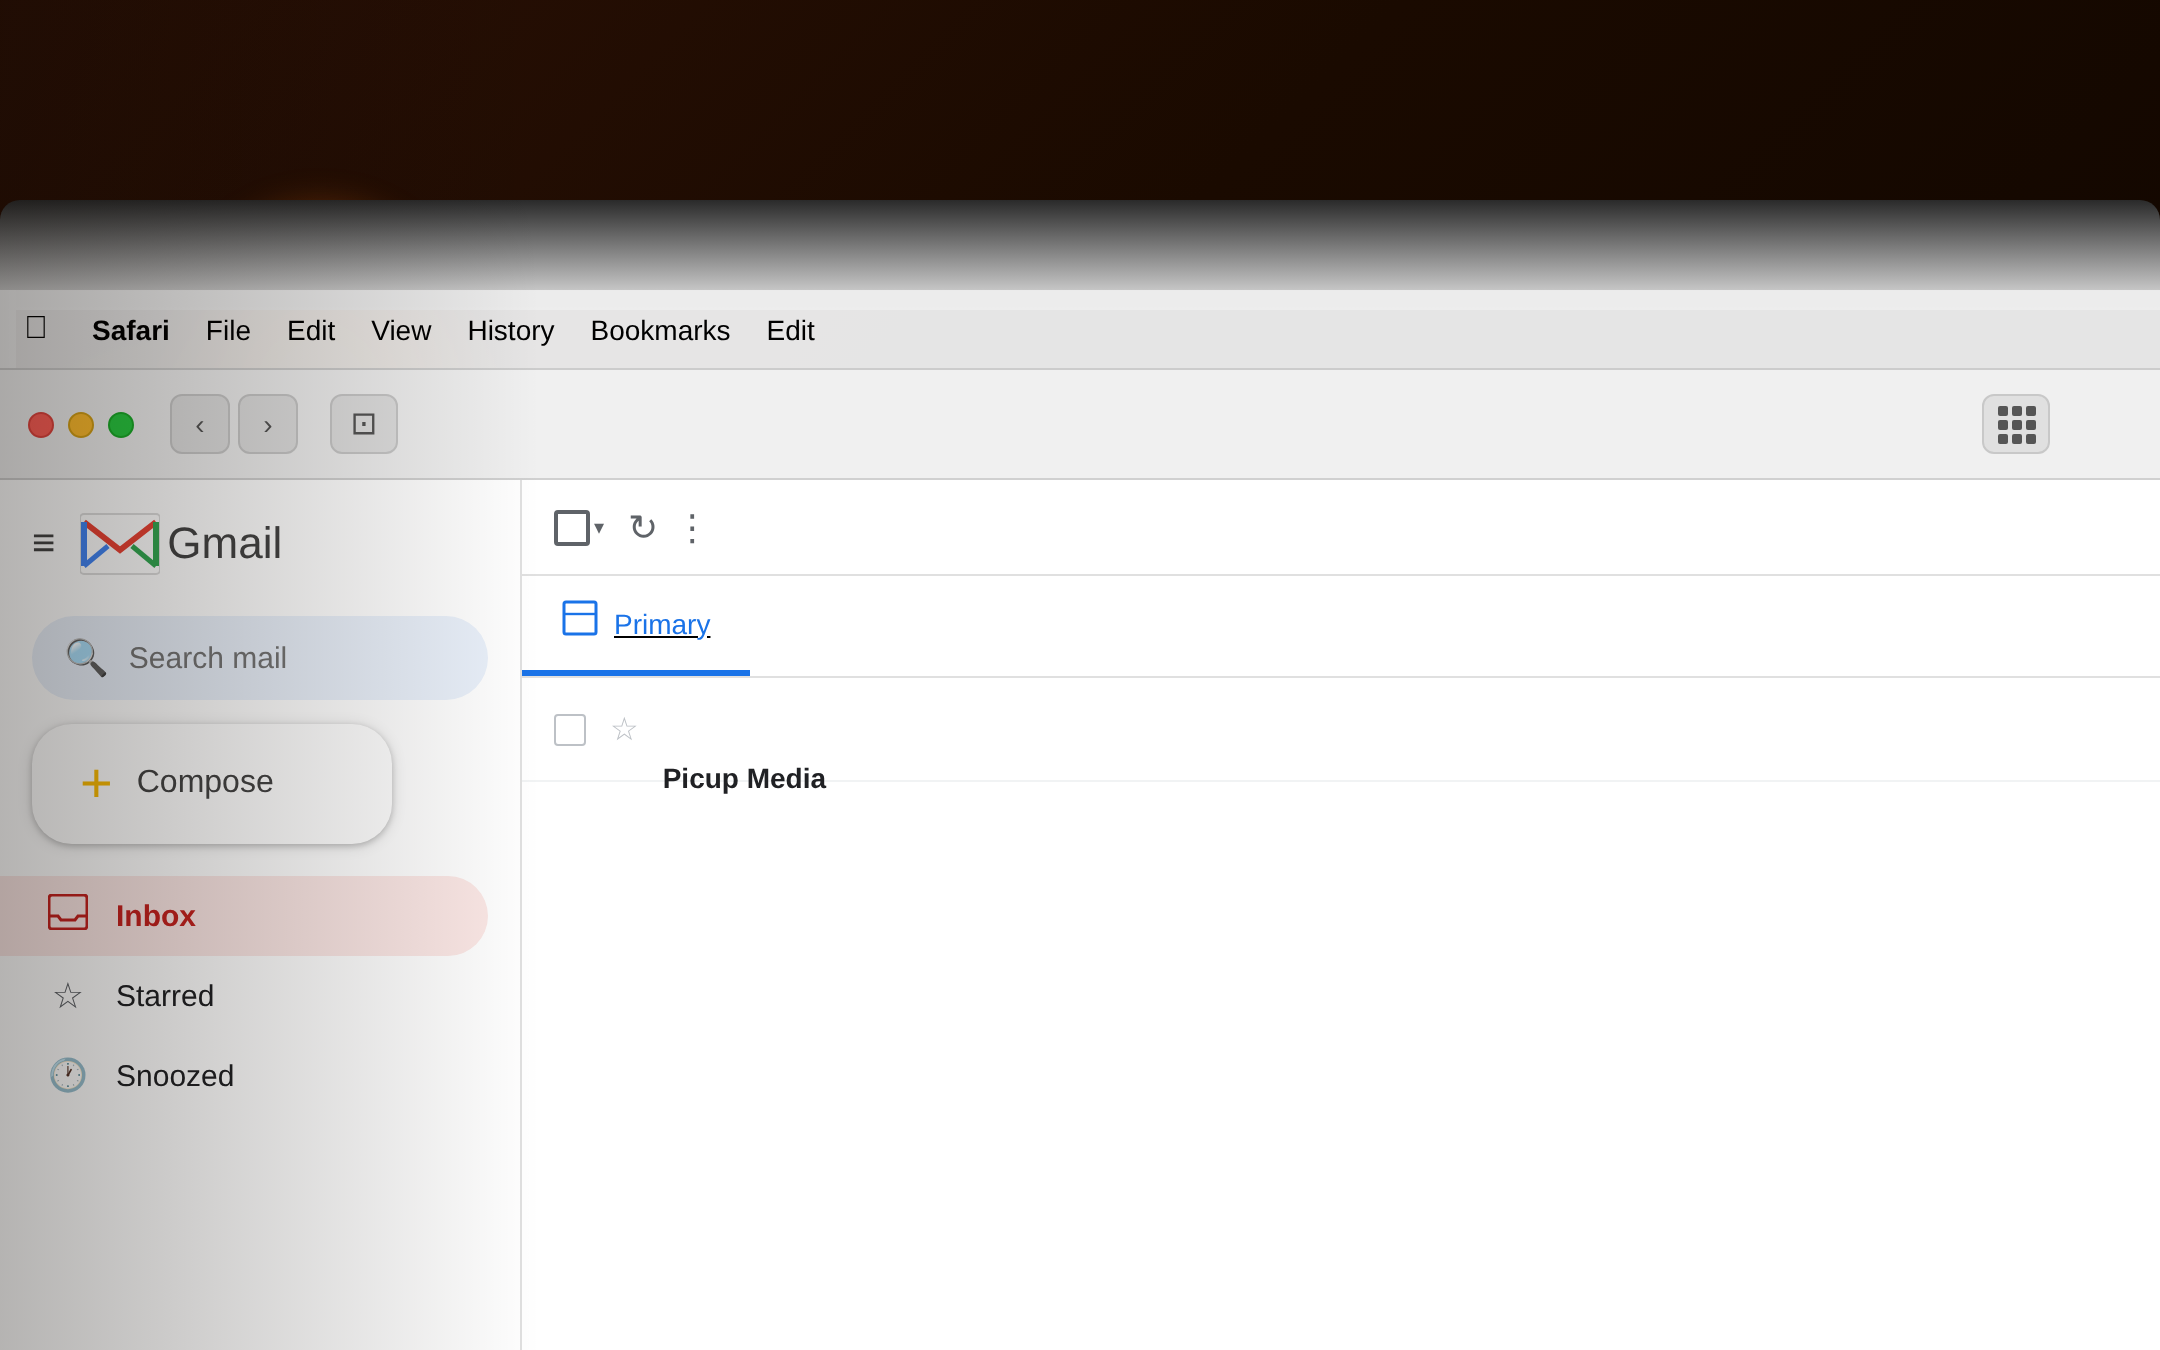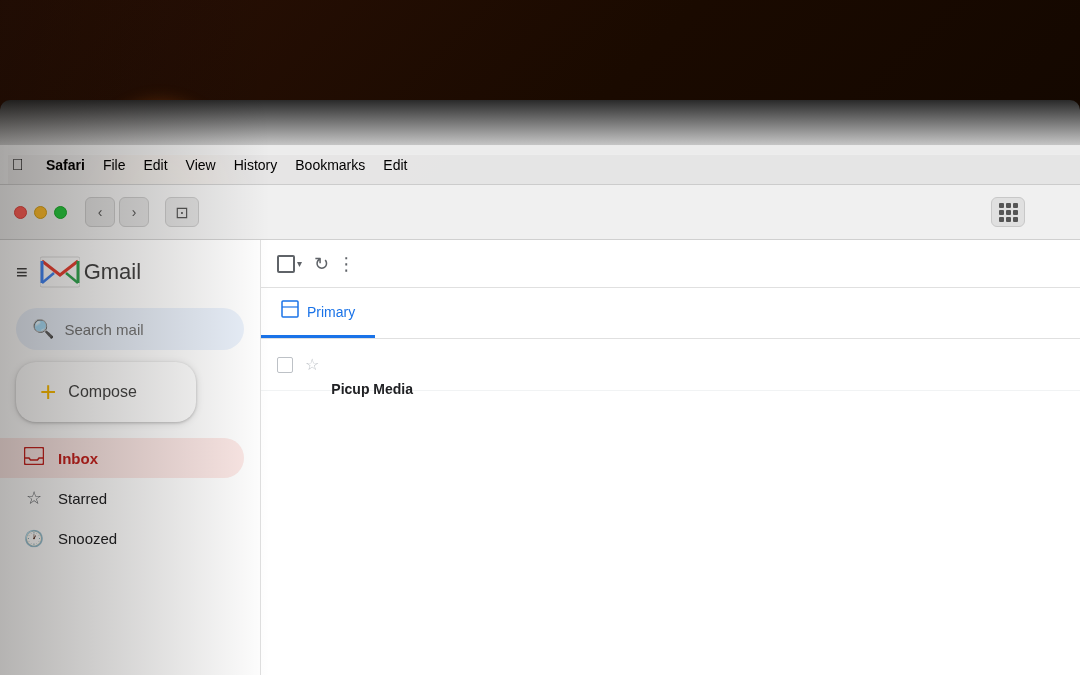--- a/index.html
+++ b/index.html
@@ -337,20 +337,21 @@
     .more-icon {
       font-size: 18px;
       color: #5f6368;
       cursor: pointer;
     }
 
     
     .inbox-tabs {
       display: flex;
       border-bottom: 1px solid #e0e0e0;
+      text-decoration: underline;
     }
 
     .inbox-tab {
       display: flex;
       align-items: center;
       gap: 8px;
       padding: 12px 20px;
       cursor: pointer;
       font-size: 14px;
       color: #5f6368;

